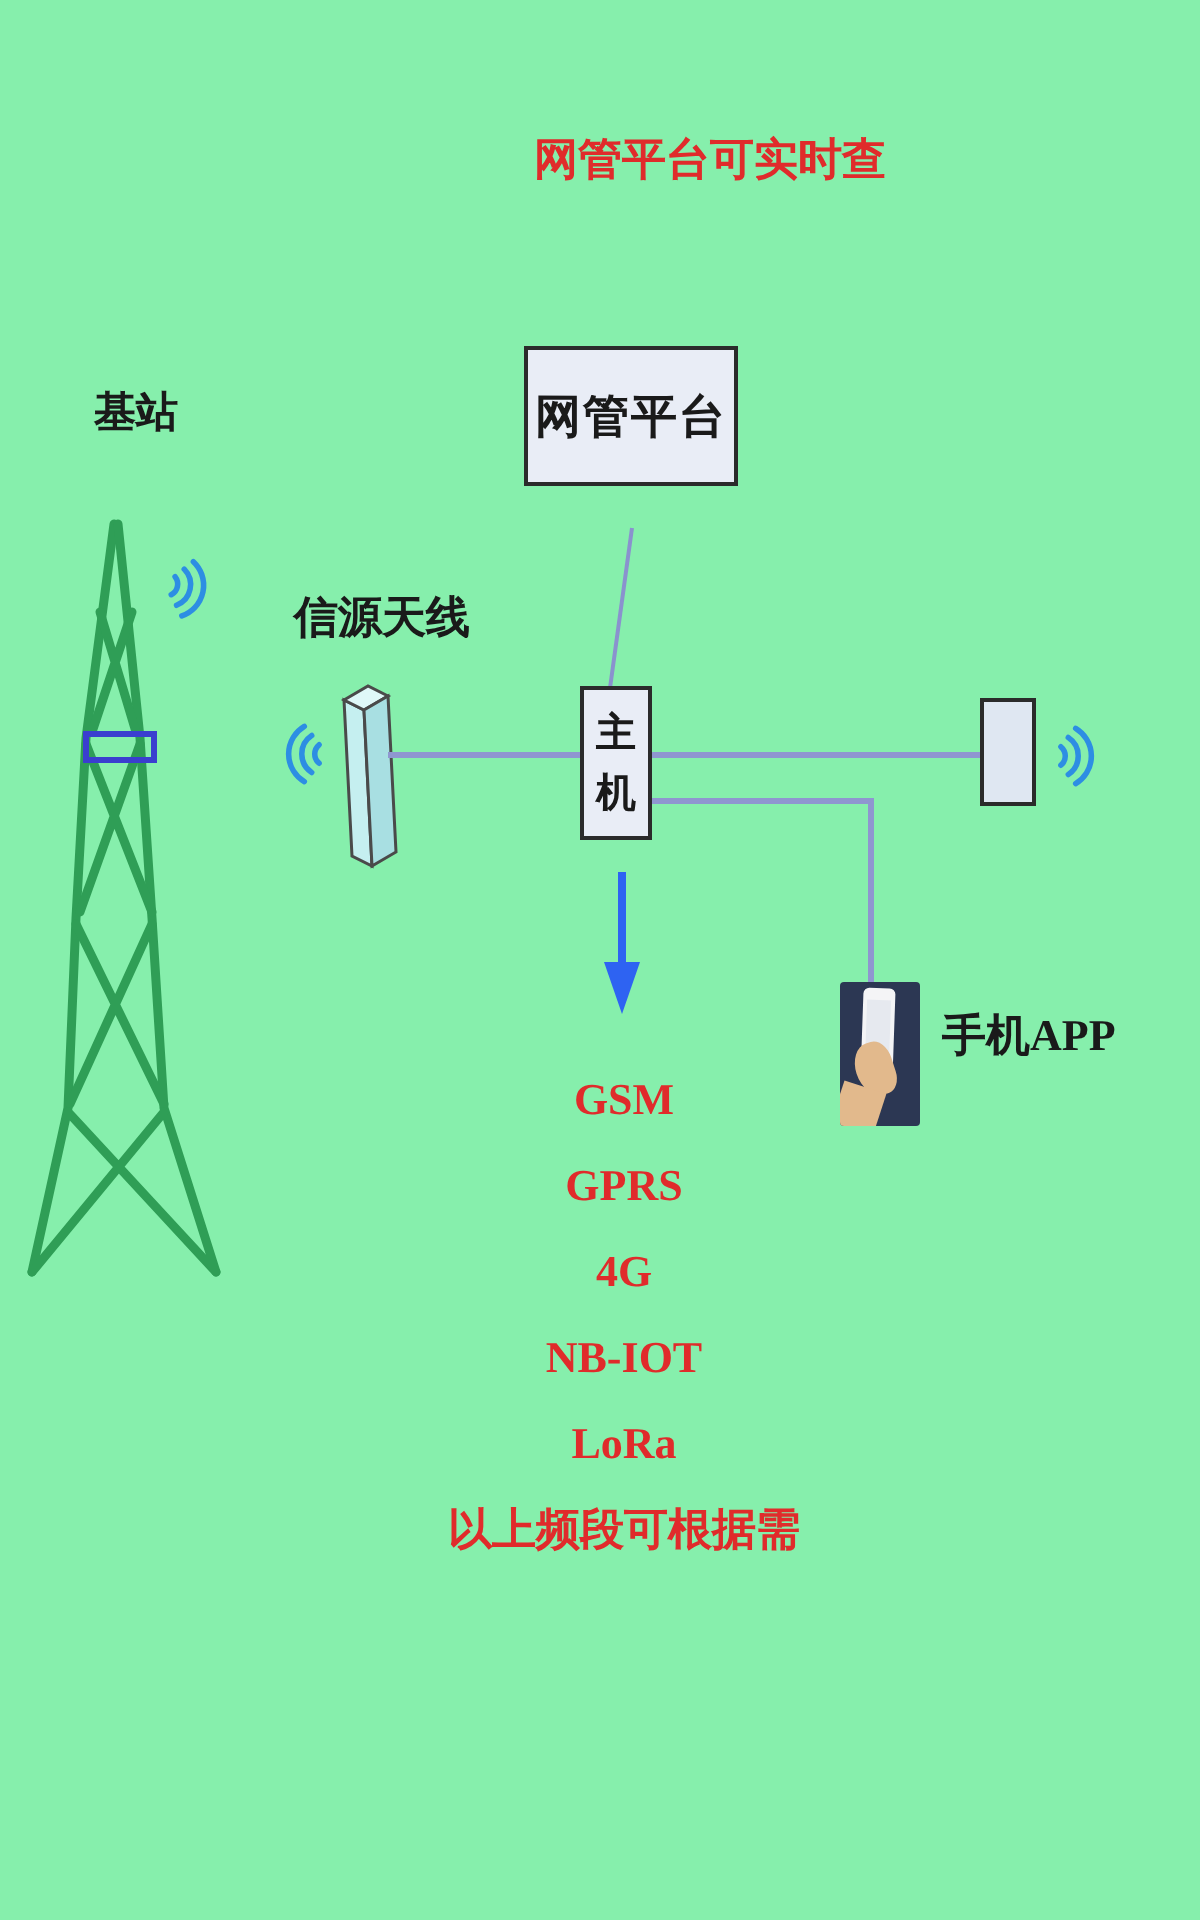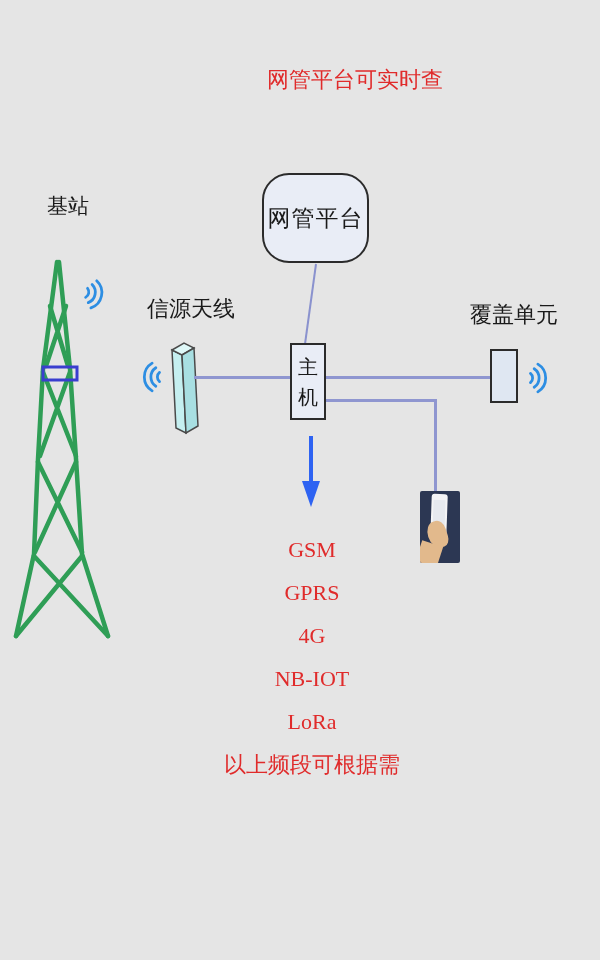--- a/index.html
+++ b/index.html
@@ -1,29 +1,29 @@
 <!DOCTYPE html>
 <html><head>
 <meta charset="utf-8">
 <style>
   html,body{margin:0;padding:0;background:#ffffff;}
   .stage{
-    position:relative;width:600px;height:960px;background:#e5e5e5;overflow:hidden;
-    font-family:"Liberation Serif","DejaVu Serif",serif;color:#1a1a1a;
+    position:relative;width:600px;height:960px;background:#86efac;overflow:hidden;
+    font-family:"Liberation Serif","DejaVu Serif",serif;color:#1a1a1a;font-weight:bold;
   }
   .abs{position:absolute;}
   .label{font-size:22px;white-space:nowrap;}
   .note{color:#e02b2b;text-align:center;font-size:22px;line-height:43px;}
   .note-top{left:230px;top:58px;width:250px;}
   .bands{left:187px;top:528px;width:250px;}
   .box{
     background:#e9edf6;border:2.5px solid #2b2b2b;
     display:flex;align-items:center;justify-content:center;box-sizing:border-box;
   }
-  .nms-box{left:262px;top:173px;width:107px;height:90px;font-size:23px;letter-spacing:1px;border-radius:27px;}
+  .nms-box{left:262px;top:173px;width:107px;height:70px;font-size:23px;letter-spacing:1px;}
   .host-box{left:290px;top:343px;width:36px;height:77px;flex-direction:column;font-size:20px;line-height:30px;}
   .coverage-box{left:490px;top:349px;width:28px;height:54px;background:#dfe7f2;border-width:2px;}
   .connector{background:#8f96d0;}
   .phone-icon{left:420px;top:491px;width:40px;height:72px;background:#2c3753;border-radius:2px;overflow:hidden;}
   .phone-body{position:absolute;left:11px;top:3px;width:16px;height:46px;background:#f4f4f6;border-radius:3px;transform:rotate(2deg);}
   .phone-screen{position:absolute;left:13px;top:9px;width:12px;height:32px;background:#e6e9ef;transform:rotate(2deg);}
   .hand-thumb{position:absolute;left:8px;top:30px;width:19px;height:27px;background:#e2b98c;border-radius:55% 45% 40% 60%;transform:rotate(-18deg);}
   .hand-wrist{position:absolute;left:-2px;top:52px;width:22px;height:24px;background:#e2b98c;transform:rotate(18deg);}
   svg{display:block;overflow:visible;}
 </style>
@@ -92,36 +92,36 @@
   <div class="abs box host-box">
     <span>主</span>
     <span>机</span>
   </div>
 
   <svg class="abs" style="left:297px;top:431px;" width="28" height="80" viewBox="0 0 28 80">
     <line x1="14" y1="5" x2="14" y2="52" stroke="#2e63f2" stroke-width="4"></line>
     <polygon points="5,50 23,50 14,76" fill="#2e63f2"></polygon>
   </svg>
 
-  <div class="abs label" style="left:470px;top:300px;">覆盖单元</div>
   <div class="abs box coverage-box"></div>
   <svg class="abs" style="left:524px;top:356px;" width="24" height="44" viewBox="0 0 26 40">
     <g stroke="#2d8ee3" stroke-width="3" fill="none" stroke-linecap="round">
       <path d="M7 15 A6.5 6.5 0 0 1 7 25"></path>
       <path d="M11 10 A12 12 0 0 1 11 30"></path>
       <path d="M15 5 A17.5 17.5 0 0 1 15 35"></path>
     </g>
   </svg>
 
   <div class="abs phone-icon">
     <div class="phone-body"></div>
     <div class="phone-screen"></div>
     <div class="hand-thumb"></div>
     <div class="hand-wrist"></div>
   </div>
+  <div class="abs label" style="left:471px;top:503px;">手机APP</div>
 
   <div class="abs note bands">
     <div>GSM</div>
     <div>GPRS</div>
     <div>4G</div>
     <div>NB-IOT</div>
     <div>LoRa</div>
     <div>以上频段可根据需</div>
   </div>
 

